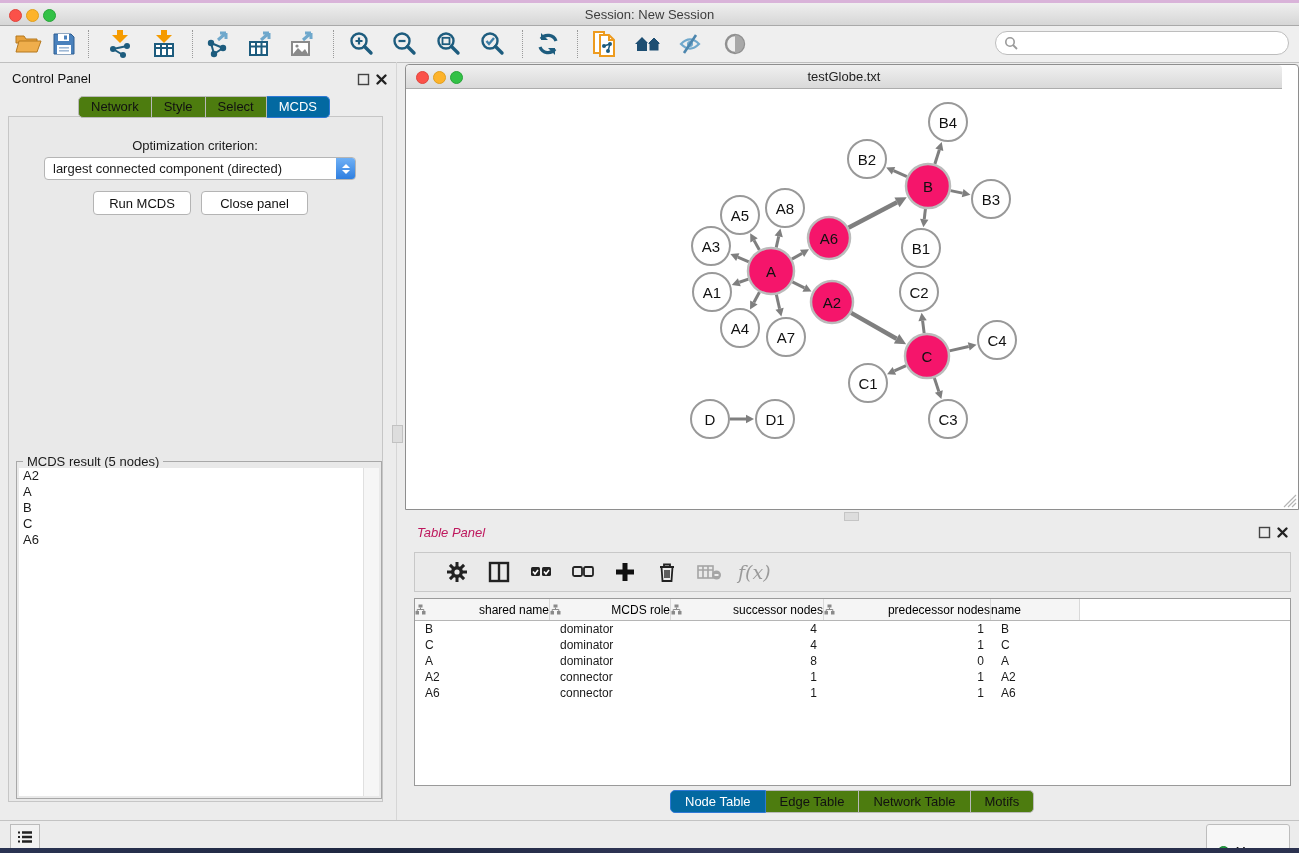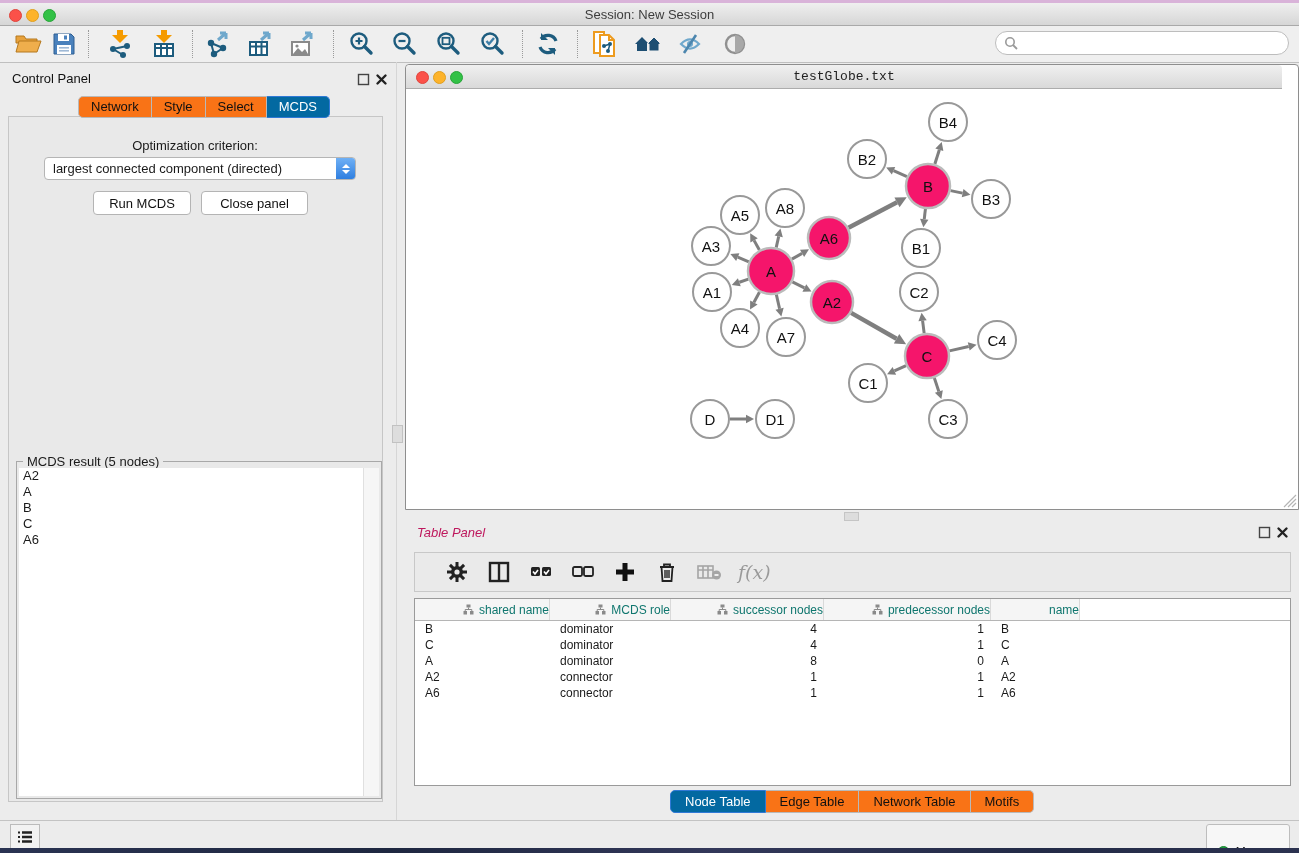--- a/index.html
+++ b/index.html
@@ -22,21 +22,21 @@
   .tb-ico{position:absolute;top:3px;width:32px;height:30px;display:flex;align-items:center;justify-content:center;}
   .tb-sep{position:absolute;top:4px;height:28px;border-left:1px dotted #9a9a9a;}
   .searchbox{position:absolute;left:995px;top:5px;width:294px;height:24px;background:#fff;
              border:1px solid #BDBDBD;border-radius:13px;display:flex;align-items:center;padding-left:8px;box-sizing:border-box;}
 
   
   .cp-title{left:12px;top:71px;font-size:13px;color:#111;}
   .panel-icon{position:absolute;width:13px;height:13px;}
   .cp-body{left:8px;top:116px;width:375px;height:686px;background:#E9E9E9;border:1px solid #C6C6C6;box-sizing:border-box;}
   .seg{position:absolute;display:flex;}
-  .seg-btn{height:20px;line-height:20px;padding:0 12px;font-size:13px;background:#f97316;
+  .seg-btn{height:20px;line-height:20px;padding:0 12px;font-size:13px;background:#4d7c0f;
            border:1px solid #B9B9B9;border-left:none;cursor:default;color:#111;}
   .seg-btn:first-child{border-left:1px solid #B9B9B9;border-radius:5px 0 0 5px;}
   .seg-btn:last-child{border-radius:0 5px 5px 0;}
   .seg-btn.sel{background:#0369a1;border-color:#2F79D6;color:#fff;}
   .cp-tabs{left:78px;top:96px;}
   .opt-label{left:0px;top:138px;width:390px;text-align:center;font-size:13px;}
   .dropdown{left:44px;top:157px;width:312px;height:23px;background:#fff;border:1px solid #B5B5B5;
             border-radius:4px;box-sizing:border-box;display:flex;align-items:center;}
   .dropdown .val{flex:1;font-size:13px;padding-left:8px;white-space:nowrap;overflow:hidden;}
   .dd-step{width:19px;height:21px;border-radius:0 3px 3px 0;background:linear-gradient(#6FB0F5,#2F7FE0);
@@ -55,38 +55,38 @@
 
   
   .vsplit{left:396px;top:62px;width:1px;height:758px;background:#D6D6D6;}
   .vgrip{left:392px;top:425px;width:9px;height:16px;background:#DDD;border:1px solid #C2C2C2;}
   .hgrip{left:844px;top:512px;width:13px;height:7px;background:#DDD;border:1px solid #C5C5C5;}
 
   
   .netwin{left:405px;top:64px;width:894px;height:446px;background:#fff;border:1px solid #8E8E8E;
           box-sizing:border-box;border-radius:4px 4px 0 0;}
   .net-titlebar{position:absolute;left:0;top:0;right:16px;height:23px;background:linear-gradient(#F0F0F0,#D9D9D9);
-                border-bottom:1px solid #ACACAC;border-radius:4px 4px 0 0;font-family:Liberation Mono, monospace;}
+                border-bottom:1px solid #ACACAC;border-radius:4px 4px 0 0;}
   .net-titlebar .tl{top:6px;}
   .net-titlebar .red{left:10px;}.net-titlebar .yel{left:27px;}.net-titlebar .grn{left:44px;}
   .net-title{position:absolute;left:0;right:0;top:4px;text-align:center;font-size:13px;color:#222;}
   .net-canvas{position:absolute;left:0;top:23px;}
   .resize-grip{position:absolute;right:1px;bottom:1px;width:14px;height:14px;}
 
   
   .tp-title{left:417px;top:525px;font-size:13px;color:#be185d;font-style:italic;}
   .tp-toolbar{left:414px;top:552px;width:877px;height:40px;background:#EAEAEA;border:1px solid #C8C8C8;
               box-sizing:border-box;display:flex;align-items:center;gap:16px;padding-left:29px;}
   .tp-ico{width:26px;height:26px;display:flex;align-items:center;justify-content:center;}
   .fx{font-family:"DejaVu Serif",serif;font-style:italic;font-size:19px;color:#9a9a9a;}
   .tblwrap{left:414px;top:598px;width:877px;height:188px;background:#fff;border:1px solid #9A9A9A;
            box-sizing:border-box;overflow:hidden;}
   .tbl-head{display:grid;grid-template-columns:135px 121px 153px 167px 89px 1fr;height:21px;
             border-bottom:1px solid #B5B5B5;background:#F5F5F5;}
-  .th{display:flex;align-items:center;justify-content:flex-end;gap:5px;font-size:12px;color:#0f766e;
+  .th{display:flex;align-items:center;justify-content:space-between;gap:5px;font-size:12px;color:#000000;
       border-right:1px solid #D9D9D9;overflow:hidden;}
   .th:last-child{border-right:none;background:#fff;}
   .tbl-row{display:grid;grid-template-columns:135px 121px 153px 167px 89px 1fr;height:16px;}
   .td{font-size:12px;line-height:16px;padding:0 10px;white-space:nowrap;}
   .td.num{text-align:right;padding-right:7px;}
   .tp-tabs{left:670px;top:790px;}
   .tp-tabs .seg-btn{padding:0 14px;height:21px;line-height:21px;}
 
   
   .statusbar{left:0;top:820px;width:1299px;height:28px;background:#ECECEC;border-top:1px solid #C3C3C3;}

